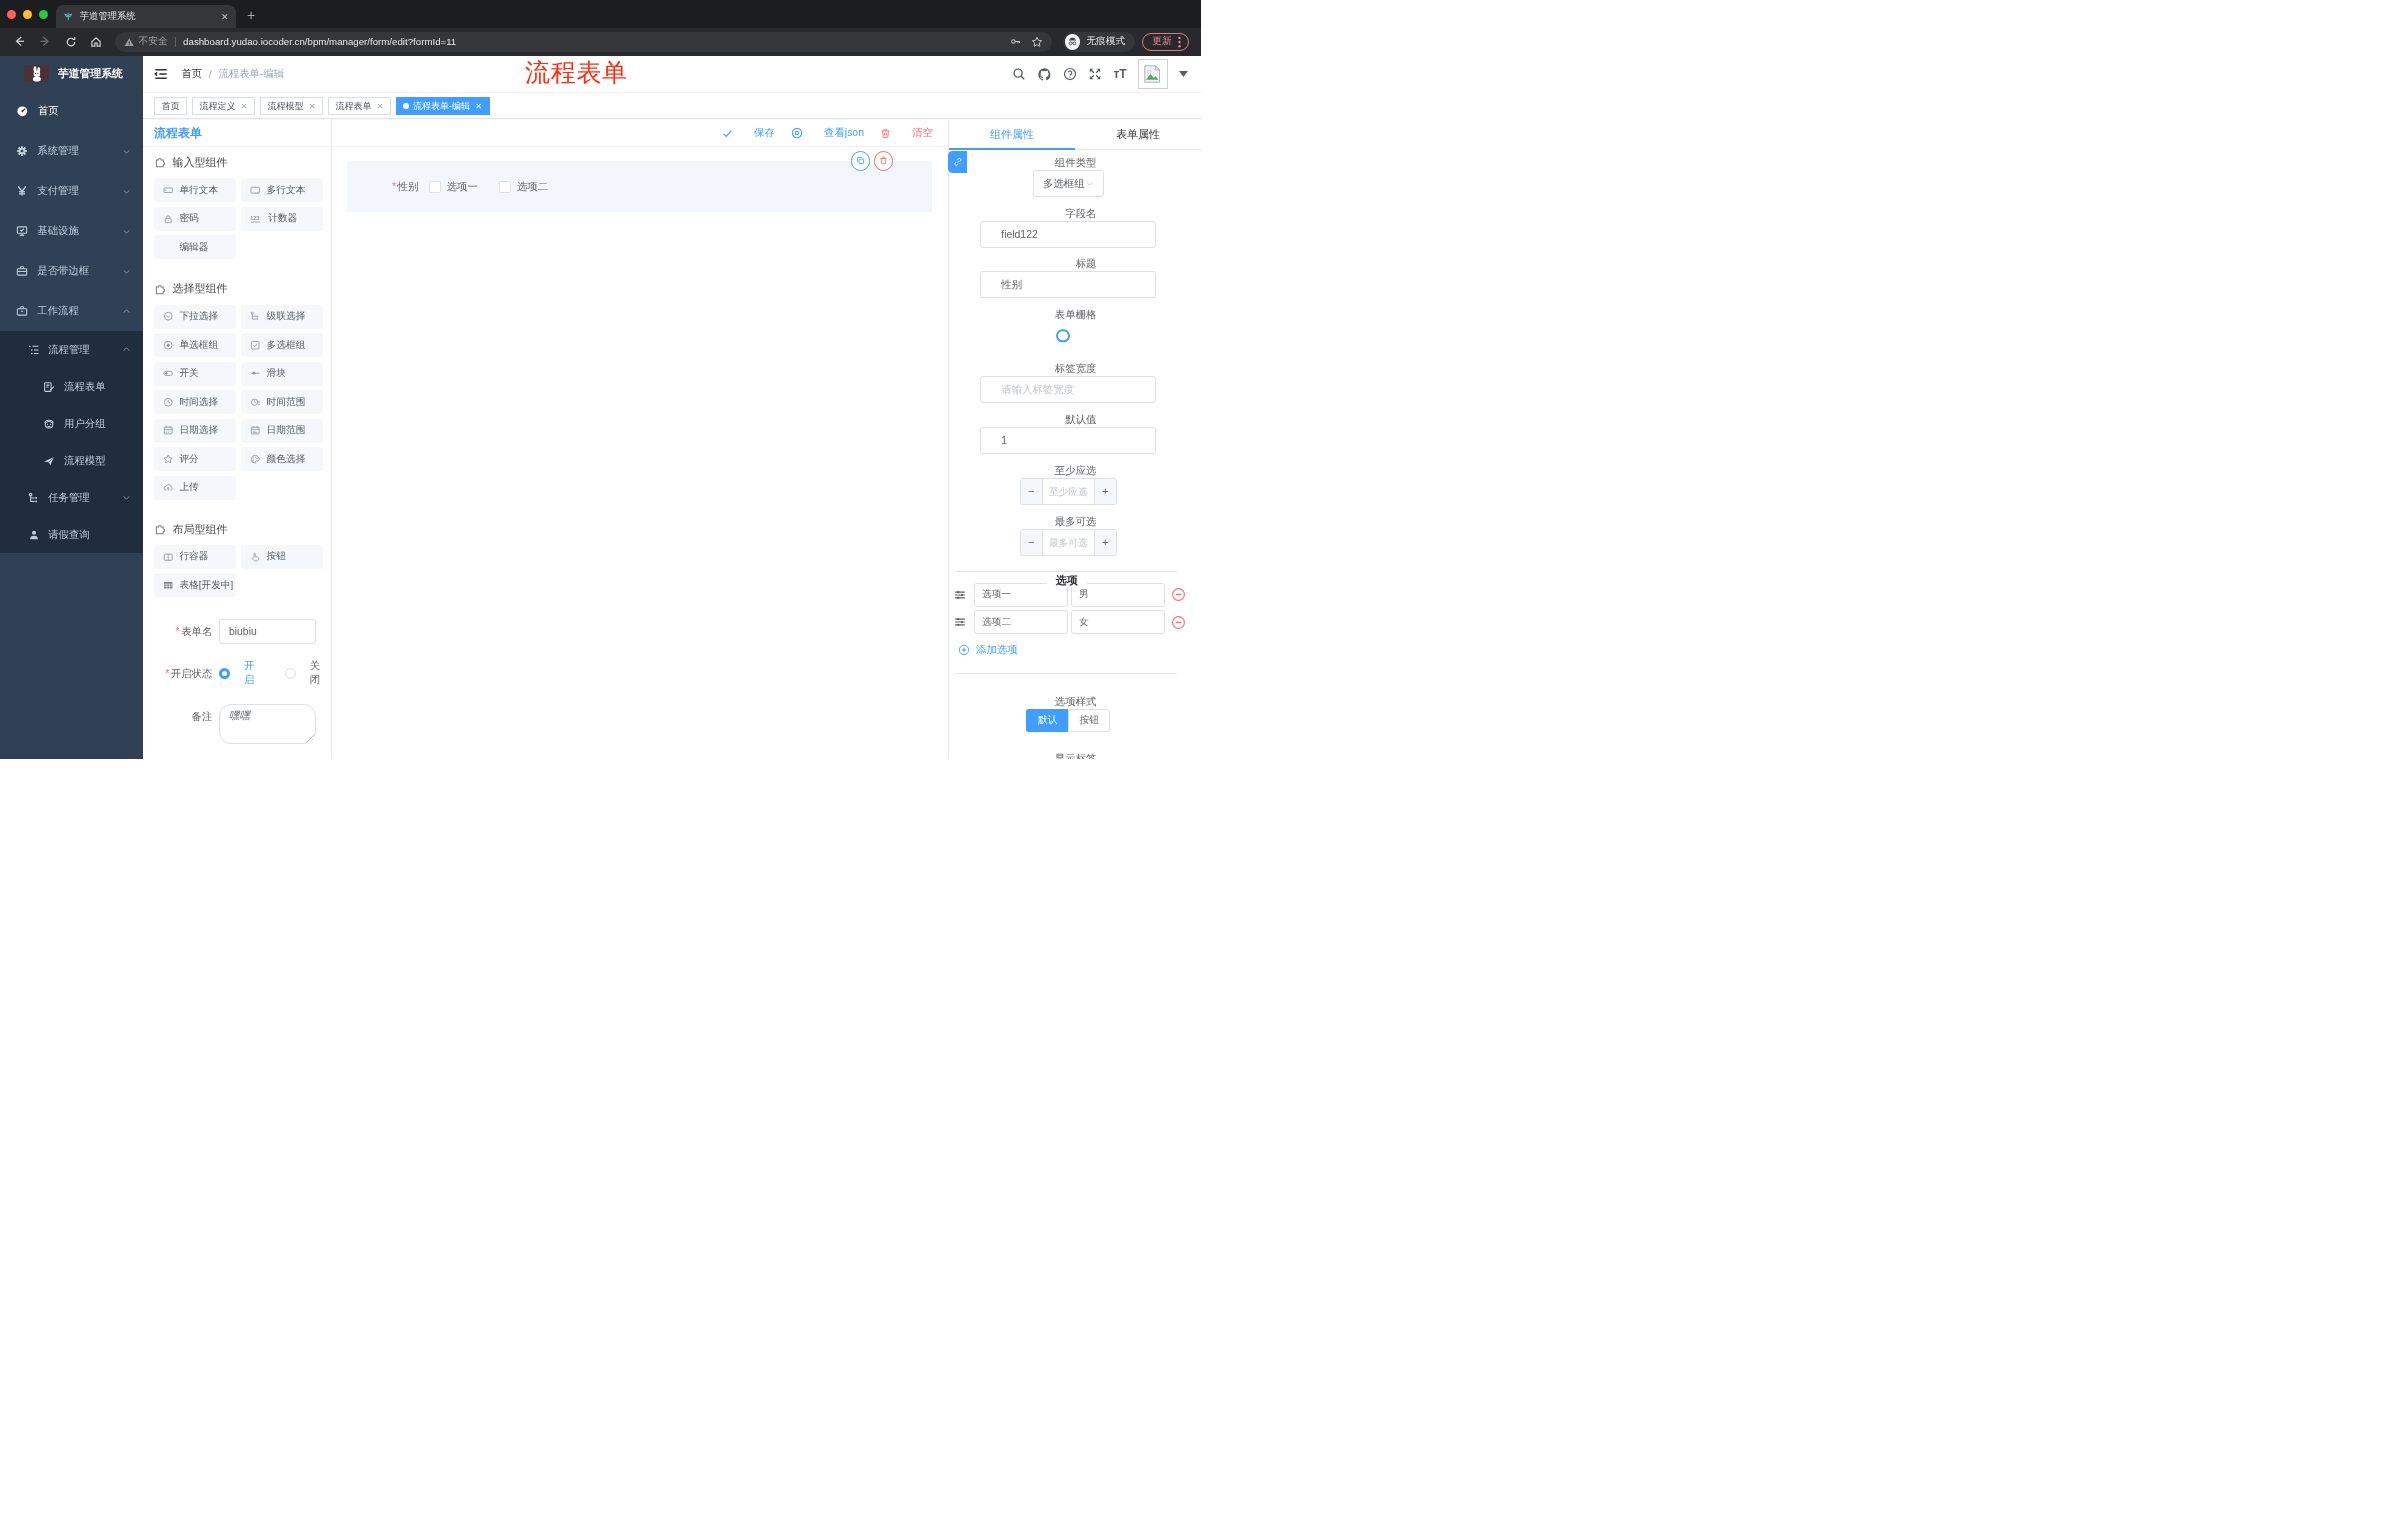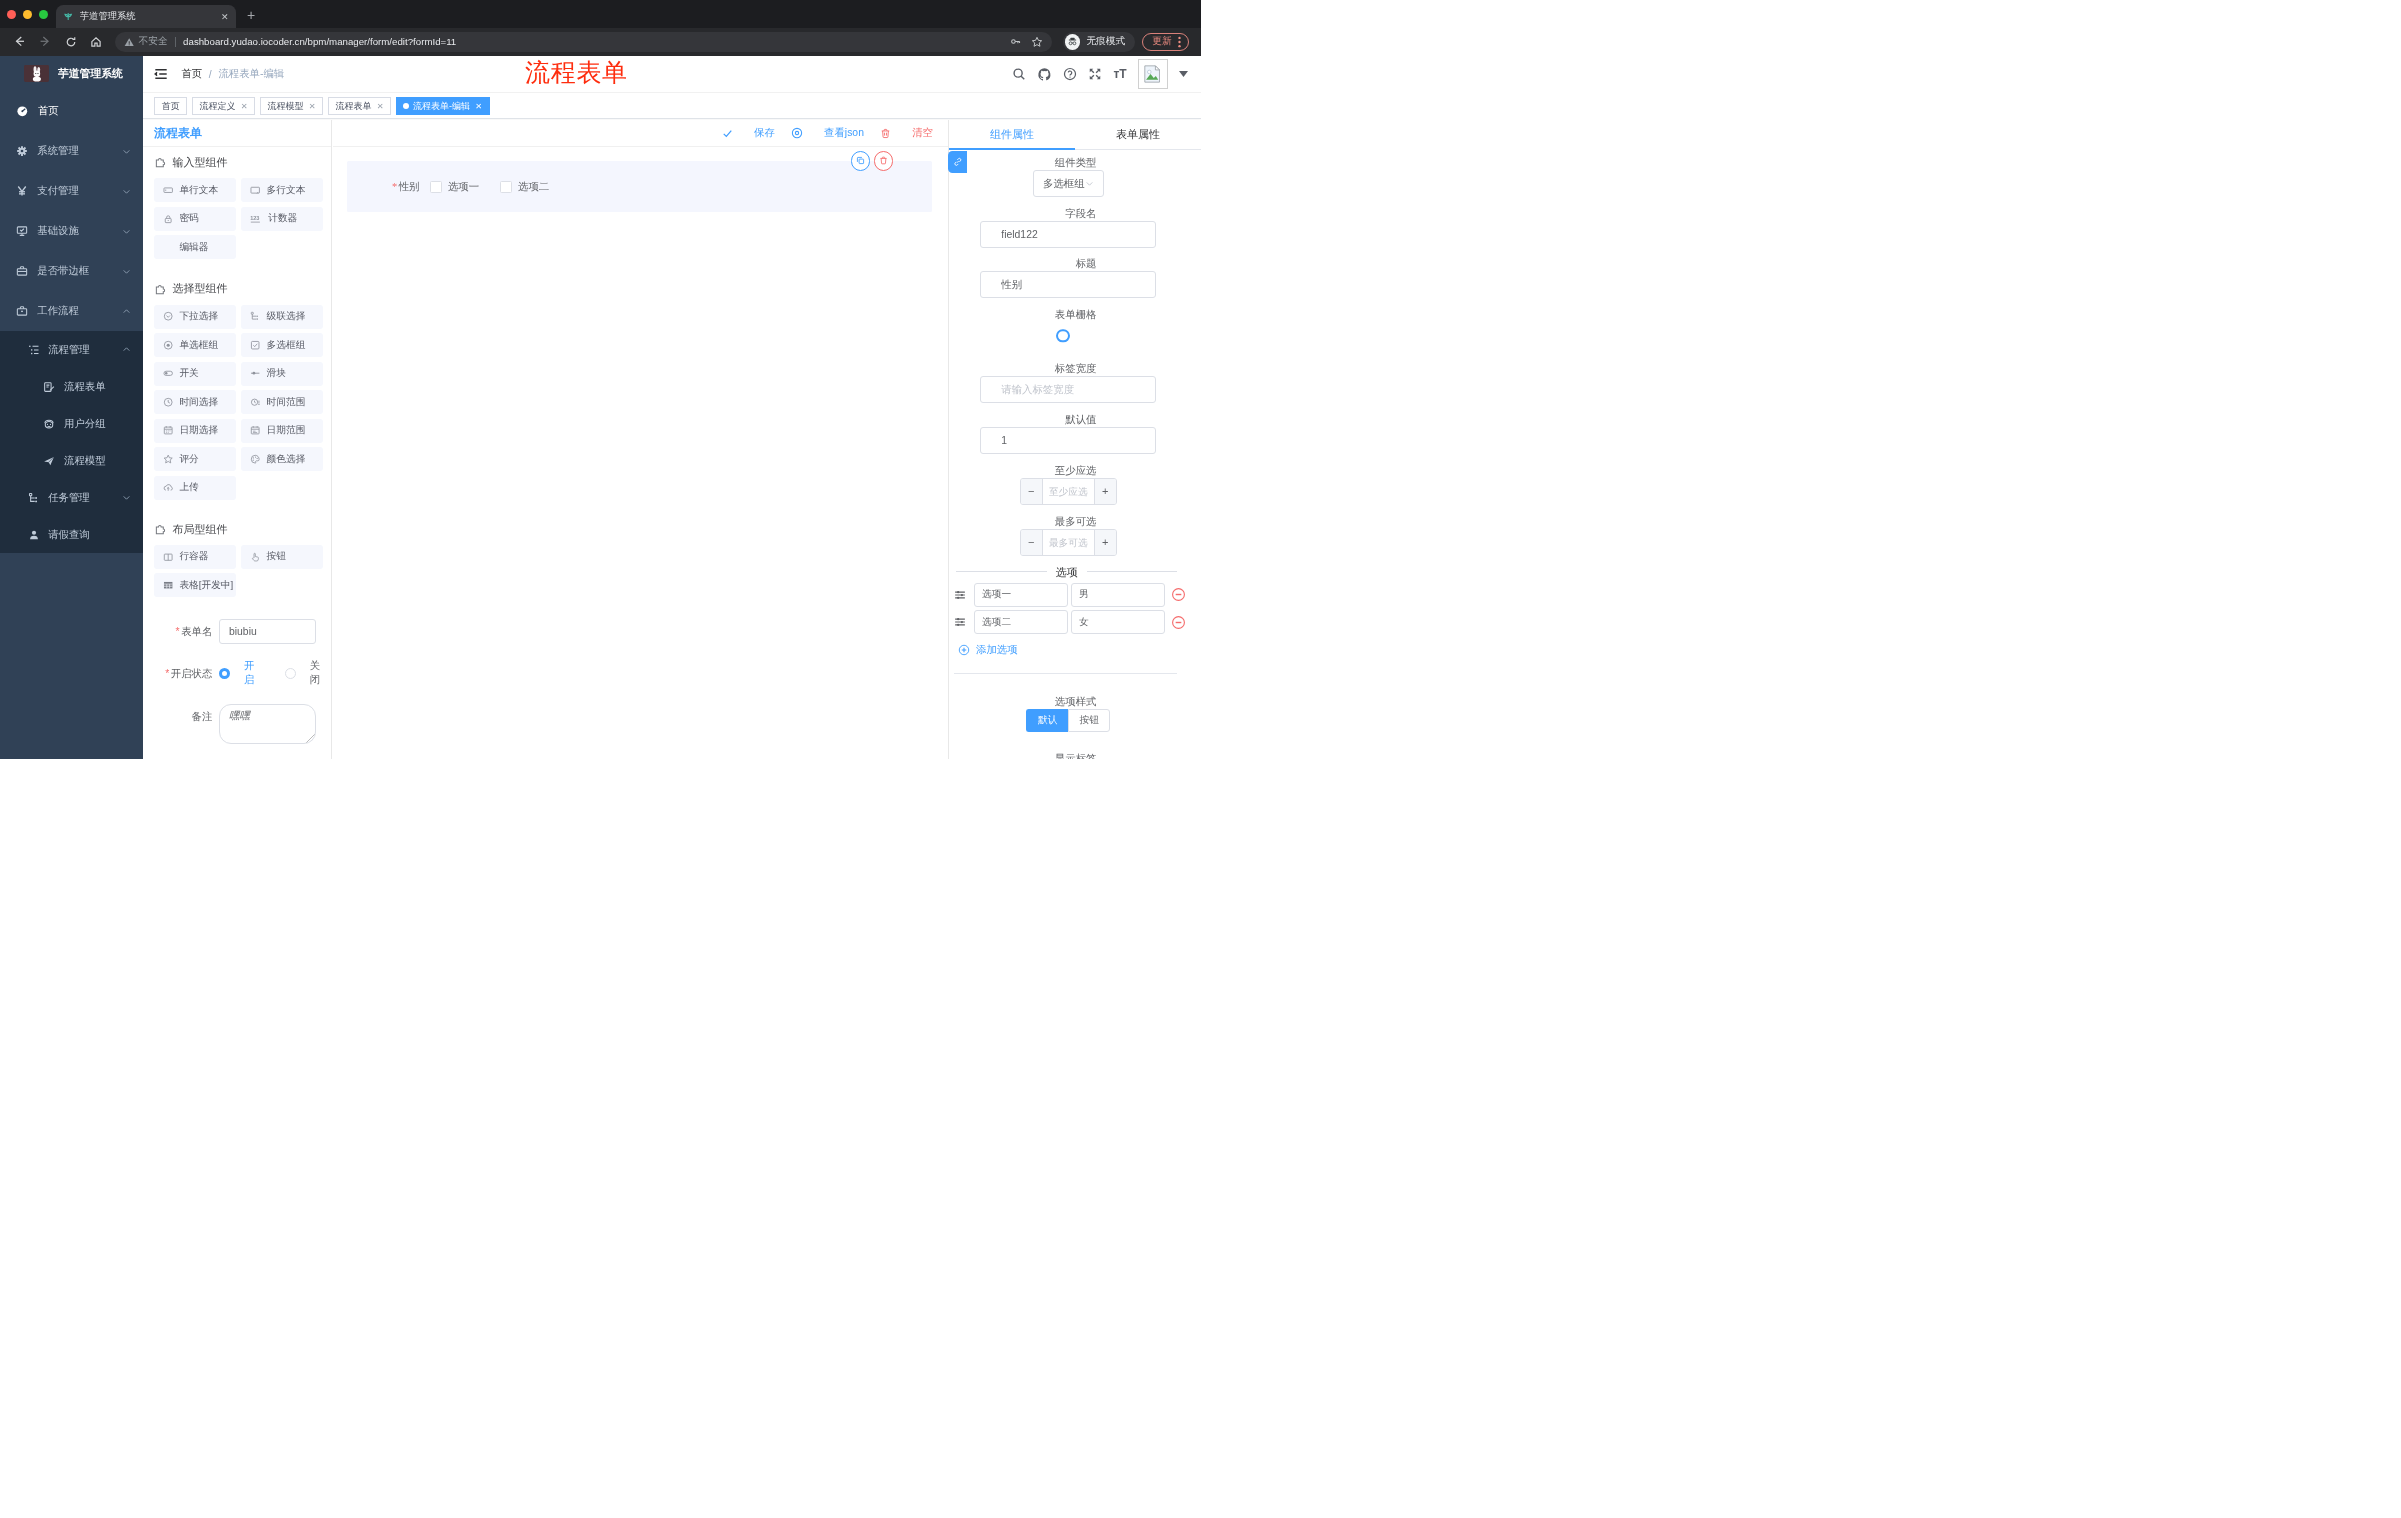--- a/index.html
+++ b/index.html
@@ -88,21 +88,21 @@
 
   
   .canvas { position:absolute; left:333px; top:120px; right:253px; bottom:0; background:#fff; }
   .canvas-toolbar { height:27px; border-bottom:0.7px solid #f0f0f0; display:flex; align-items:center; justify-content:flex-end; gap:16.3px; padding-right:15px; font-size:10.4px; }
   .cbtn { display:flex; align-items:center; gap:21px; cursor:pointer; }
   .cbtn.blue { color:#409eff; }
   .cbtn.red { color:#f56c6c; }
   .phone-row { display:flex; align-items:center; margin:21px 26px 0 42px; }
   .flabel { font-size:10.4px; color:#606266; padding-right:12px; white-space:nowrap; }
   .phone-row .tinput { height:27px; }
-  .gender-block { position:relative; margin:14px 15.6px 0 14px; height:51px; background:#f4f6fe; border-radius:1.5px;font-family:Liberation Serif, serif; }
+  .gender-block { position:relative; margin:14px 15.6px 0 14px; height:51px; background:#f4f6fe; border-radius:1.5px; }
   .gender-row { display:flex; align-items:center; height:100%; padding-left:45px; font-size:10.4px; color:#606266; }
   .cbox { width:12px; height:12px; border:0.7px solid #dcdfe6; border-radius:1.5px; background:#fff; flex:none; }
   .cb-lab { margin:0 21px 0 6px; }
   .circle-btn { position:absolute; top:-9.7px; width:19.3px; height:19.3px; border-radius:50%; background:#fff; display:flex; align-items:center; justify-content:center; cursor:pointer; }
   .circle-btn.copy { right:62px; border:0.7px solid #409eff; color:#409eff; }
   .circle-btn.del { right:39px; border:0.7px solid #f56c6c; color:#f56c6c; }
 
   
   .right-panel { position:absolute; top:120px; right:0; width:253px; bottom:0; background:#fff; border-left:0.7px solid #e8e8e8; }
   .prop-tabs { height:30px; display:flex; border-bottom:0.7px solid #e4e7ed; position:relative; }
@@ -123,21 +123,21 @@
   .srun { position:relative; width:100%; height:4.5px; border-radius:2.2px; background:#409eff; }
   .smark { position:absolute; left:46%; top:50%; transform:translate(-50%,-50%); width:5.2px; height:5.2px; border-radius:50%; background:#fff; }
   .shandle { position:absolute; right:-1.5px; top:50%; transform:translate(0,-50%); width:13.4px; height:13.4px; border-radius:50%; background:#fff; border:2.2px solid #409eff; cursor:grab; }
   .stepper { display:inline-flex; width:97px; height:27px; border:0.7px solid #dcdfe6; border-radius:3px; overflow:hidden; }
   .step-btn { width:22px; background:#f5f7fa; color:#606266; display:flex; align-items:center; justify-content:center; font-size:11px; cursor:pointer; }
   .step-btn.minus { border-right:0.7px solid #dcdfe6; }
   .step-btn.plus { border-left:0.7px solid #dcdfe6; }
   .step-val { flex:1; border:none; outline:none; text-align:center; font-size:9.7px; color:#606266; min-width:0; font-family:inherit; }
   .step-val::placeholder { color:#c0c4cc; }
   .pdivider { position:relative; margin:15.6px 10.4px 10.4px 7.4px; border-top:0.7px solid #dcdfe6; }
-  .pdivider span { position:absolute; left:50%; top:0; transform:translate(-50%,-50%); background:#fff; padding:0 9px; font-size:11px; color:#303133; }
+  .pdivider span { position:absolute; left:50%; top:8px; transform:translate(-50%,-50%); background:#fff; padding:0 9px; font-size:11px; color:#303133;font-weight:bold; }
   .opt-row { display:flex; align-items:center; margin:0 0 3.7px 4.5px; }
   .opt-row .drag { color:#606266; margin-right:8.2px; cursor:grab; display:flex; }
   .opt-in { width:94px; height:24px; border:0.7px solid #dcdfe6; border-radius:3px; padding:0 7.4px; font-size:9.7px; color:#606266; outline:none; font-family:inherit; }
   .opt-in + .opt-in { margin-left:3px; }
   .opt-del { margin-left:6.7px; color:#f56c6c; display:flex; cursor:pointer; }
   .add-opt { display:flex; align-items:center; gap:6px; color:#409eff; font-size:10.4px; margin:9px 0 0 9px; cursor:pointer; }
   .plain-div { border-top:0.7px solid #e4e7ed; margin:15.6px 10.4px 0 4.5px; }
   .seg-row { margin-top:21.5px; margin-bottom:0; }
   .seg { display:inline-flex; }
   .seg-btn { min-width:42px; height:23px; display:flex; align-items:center; justify-content:center; font-size:9.7px; border:0.7px solid #dcdfe6; background:#fff; color:#606266; cursor:pointer; padding:0 9px; }

